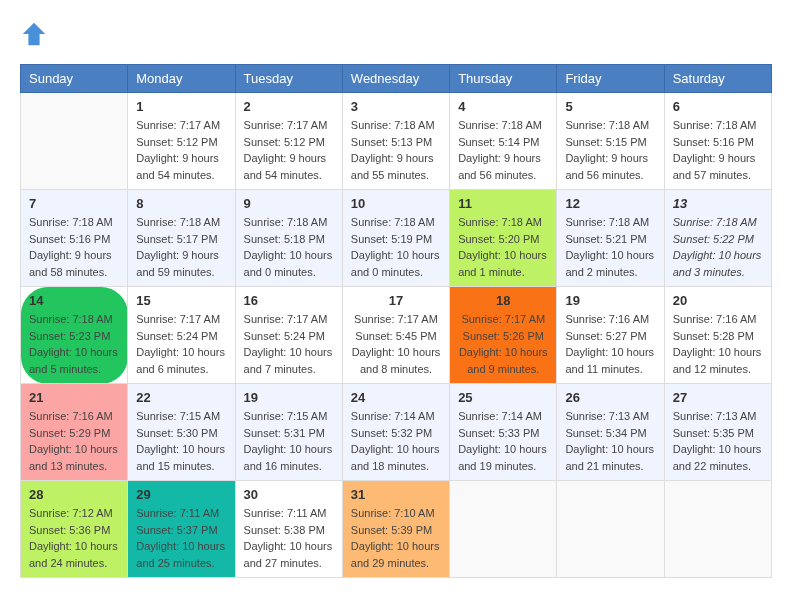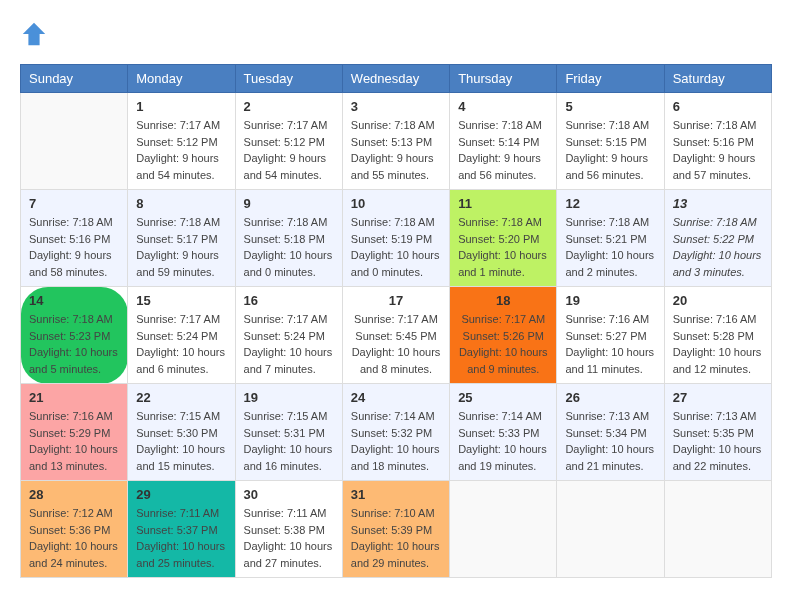--- a/index.html
+++ b/index.html
@@ -224,21 +224,21 @@
         <td style="background: rgb(240, 244, 255);">
           <span class="day-number">26</span>
           <div class="day-info"><span>Sunrise: 7:13 AM</span><br><span>Sunset: 5:34 PM</span><br><span>Daylight: 10 hours and 21 minutes.</span></div>
         </td>
         <td style="background: rgb(240, 244, 255);">
           <span class="day-number">27</span>
           <div class="day-info"><span>Sunrise: 7:13 AM</span><br><span>Sunset: 5:35 PM</span><br><span>Daylight: 10 hours and 22 minutes.</span></div>
         </td>
       </tr>
       <tr>
-        <td style="background: #fdba74;">
+        <td style="background: #bef264;">
           <span class="day-number">28</span>
           <div class="day-info"><span>Sunrise: 7:12 AM</span><br><span>Sunset: 5:36 PM</span><br><span>Daylight: 10 hours and 24 minutes.</span></div>
         </td>
         <td style="background: #14b8a6;">
           <span class="day-number">29</span>
           <div class="day-info"><span>Sunrise: 7:11 AM</span><br><span>Sunset: 5:37 PM</span><br><span>Daylight: 10 hours and 25 minutes.</span></div>
         </td>
         <td style="background: rgb(255, 255, 255);">
           <span class="day-number">30</span>
           <div class="day-info"><span>Sunrise: 7:11 AM</span><br><span>Sunset: 5:38 PM</span><br><span>Daylight: 10 hours and 27 minutes.</span></div>

